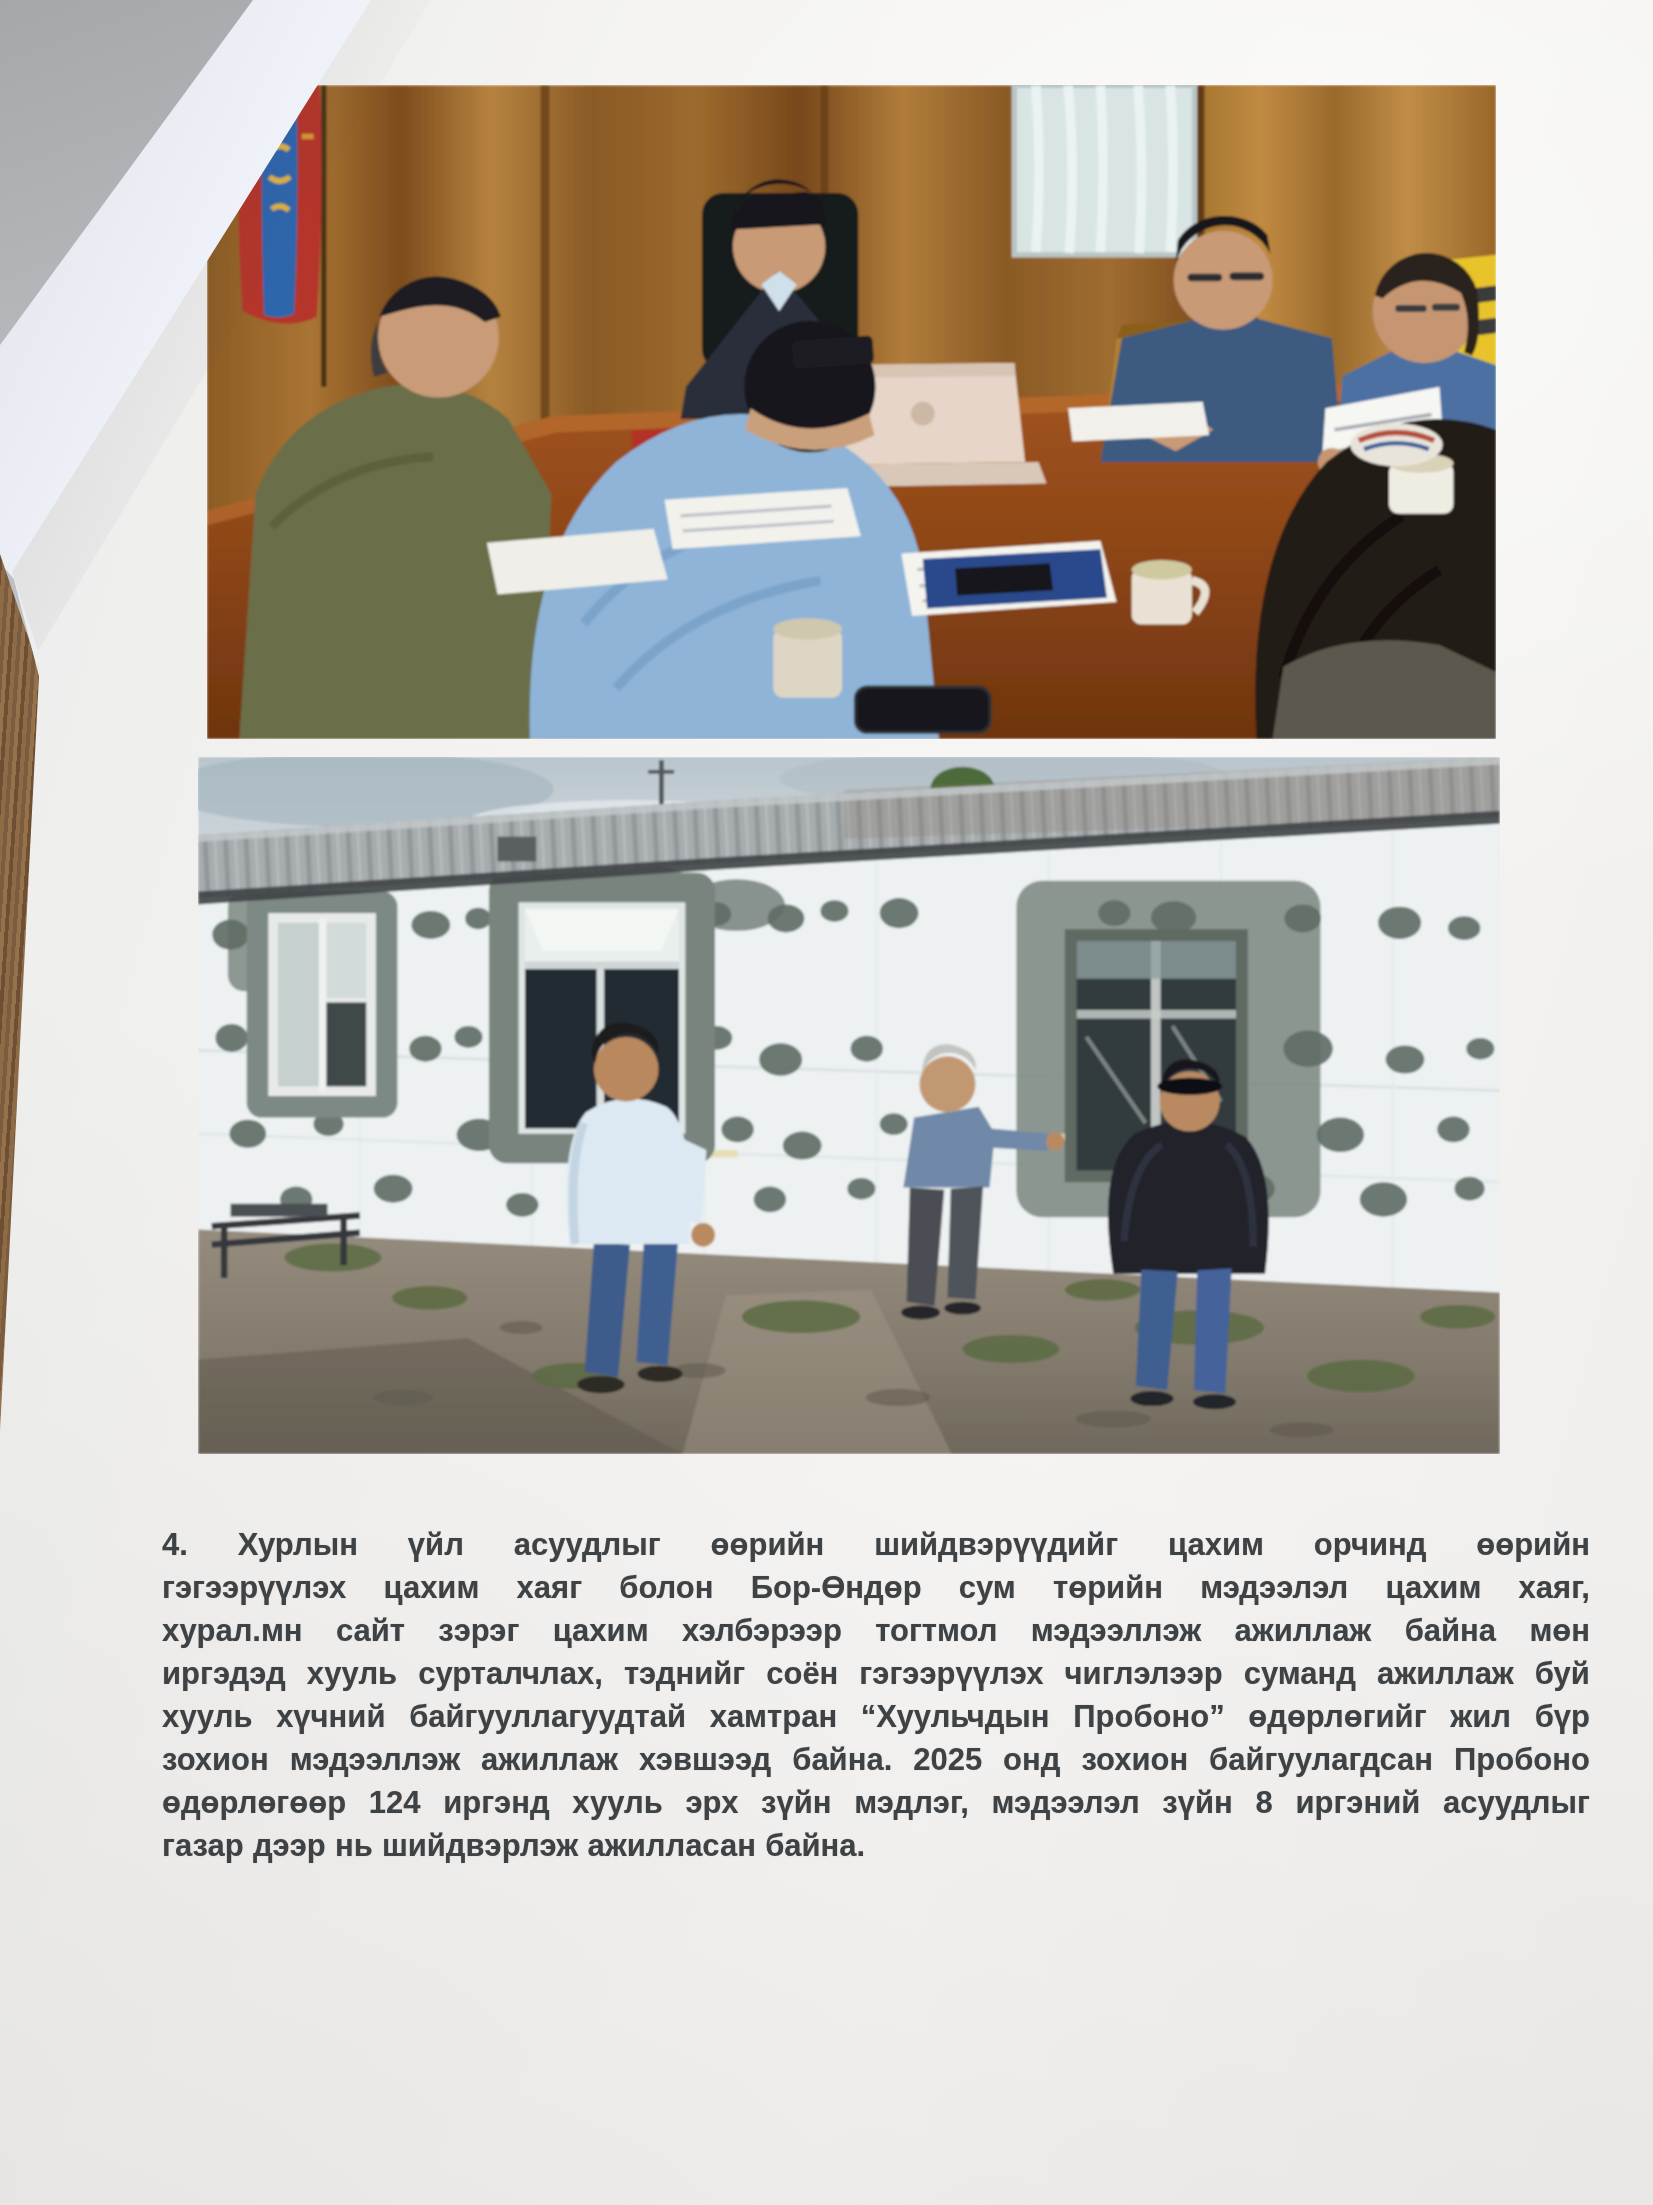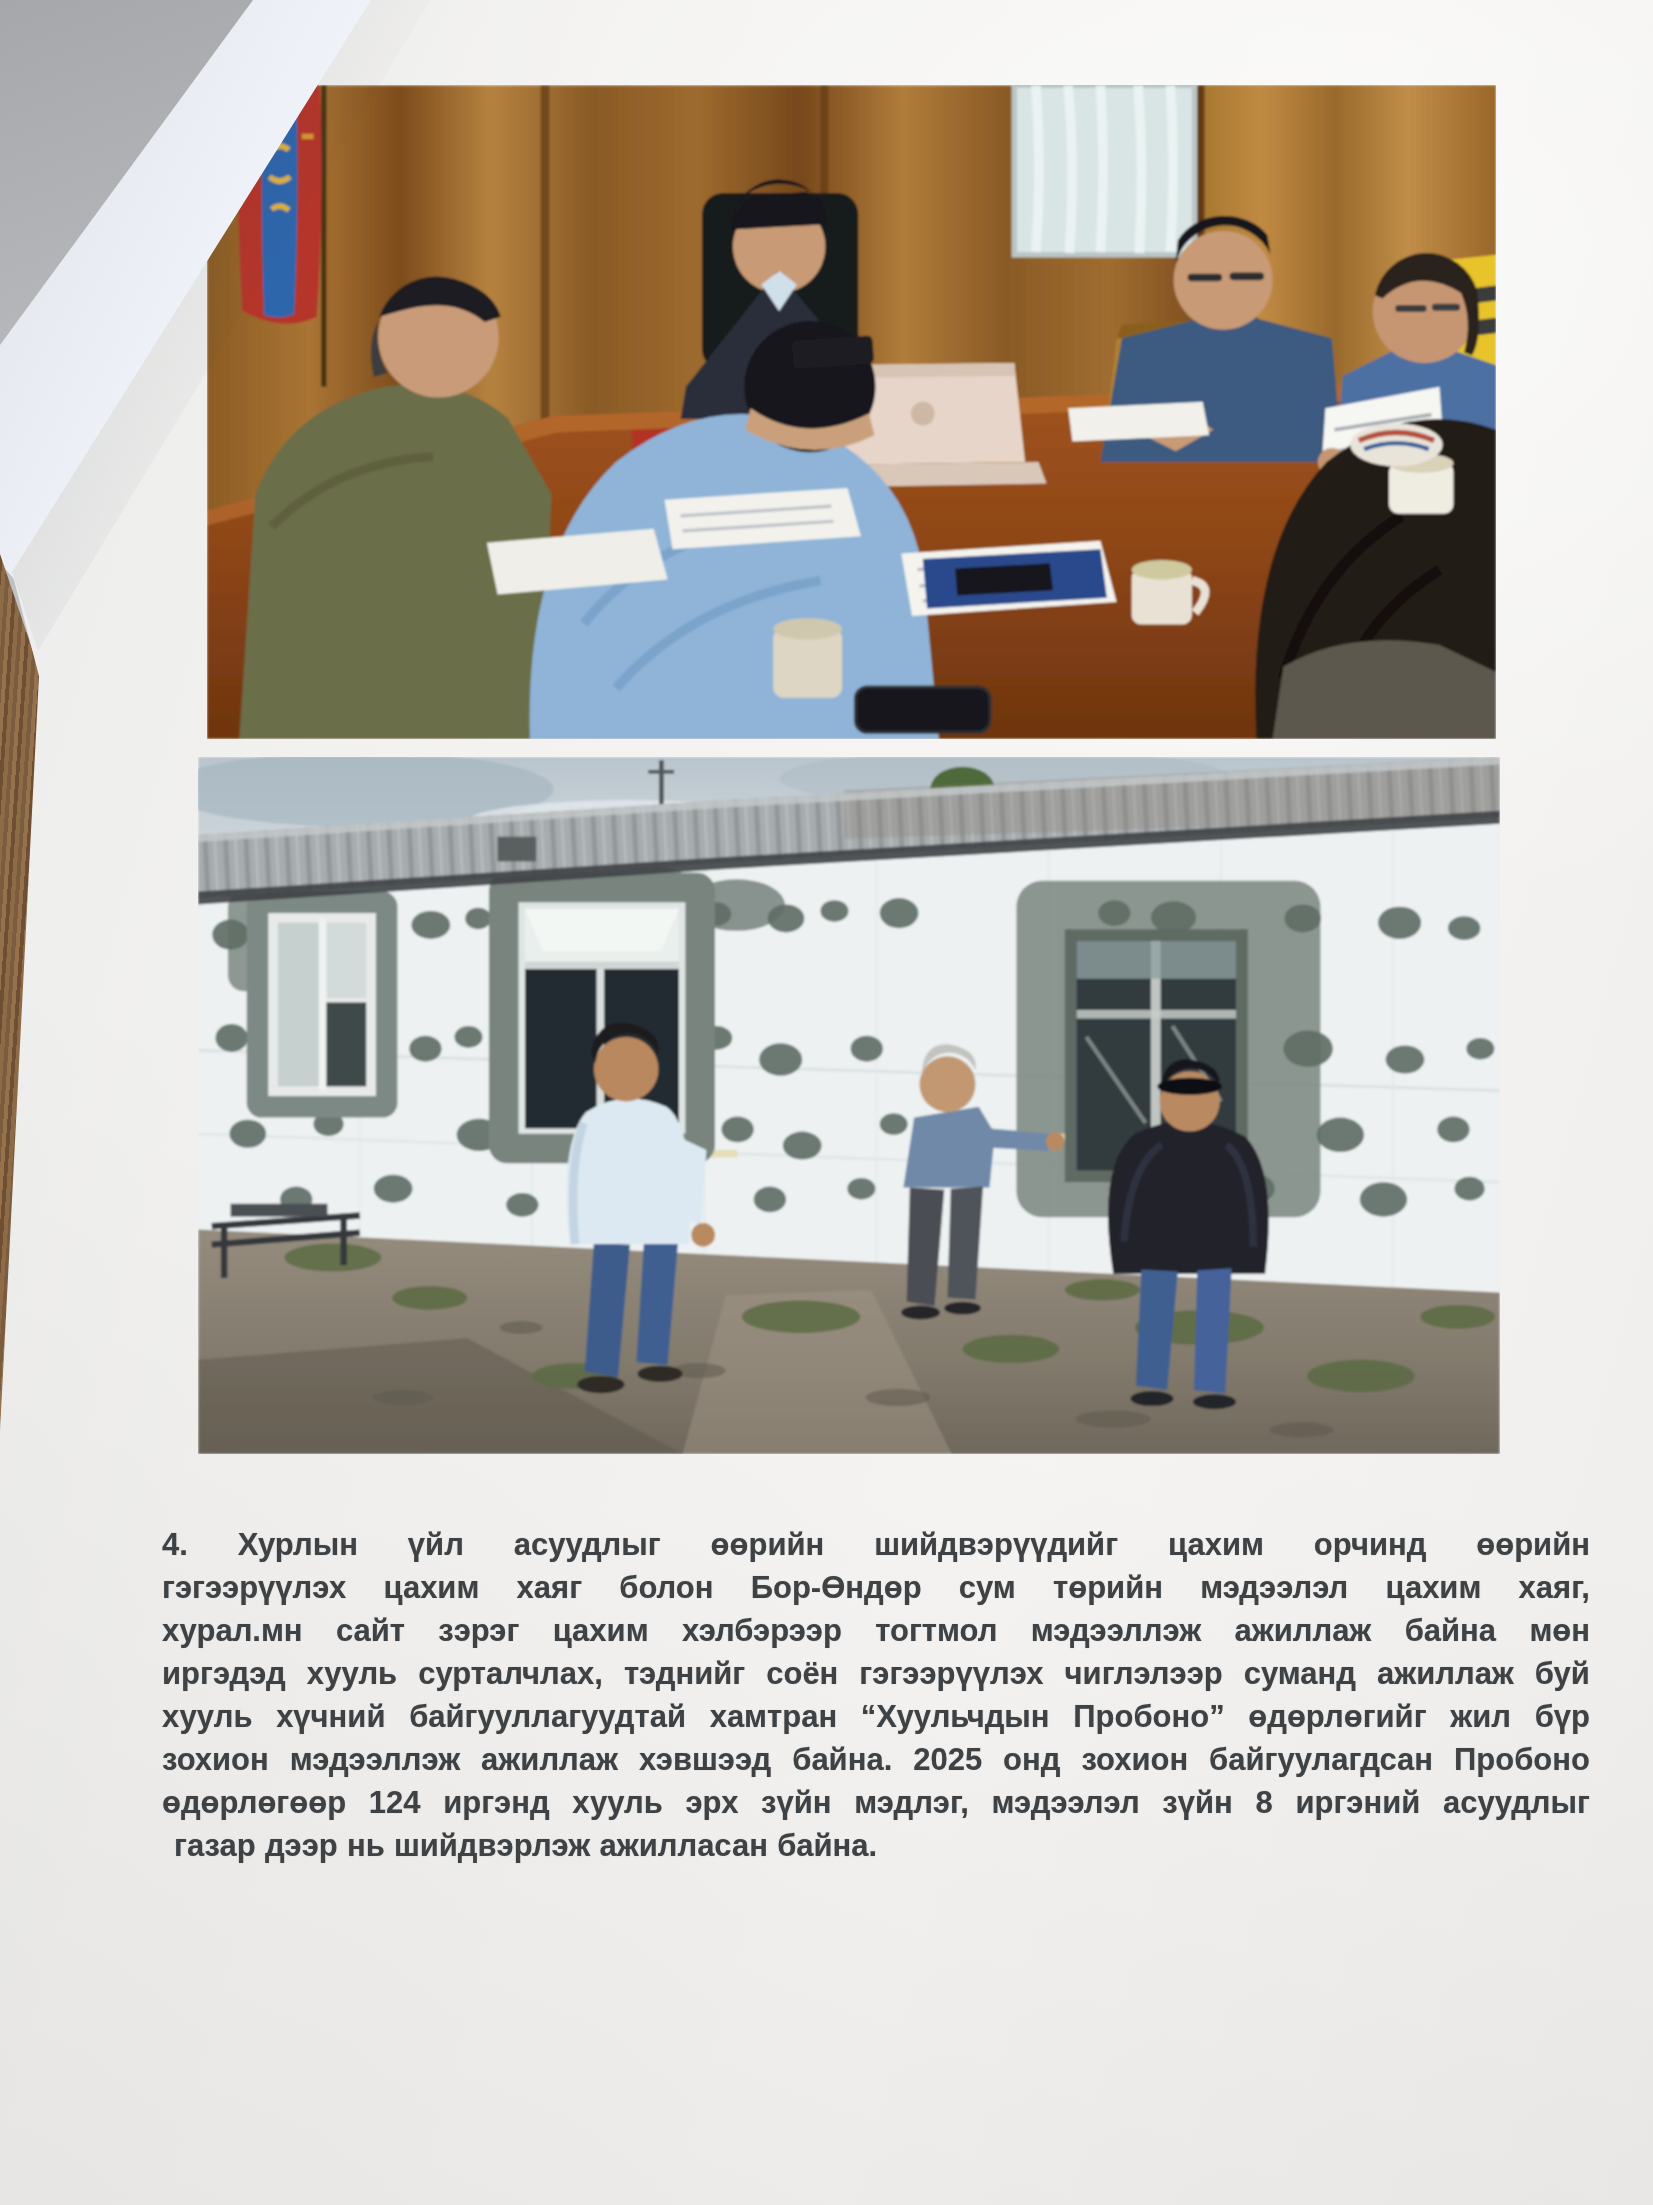--- a/index.html
+++ b/index.html
@@ -43,21 +43,21 @@
   }
   .photo{position:absolute;display:block;}
   .photo-top{left:207px;top:85px;}
   .photo-bottom{left:198px;top:757px;}
   .para{
     position:absolute;left:162px;top:1523px;width:1428px;
     color:#3f4245;font-weight:700;font-size:31px;line-height:43px;
     text-shadow:0 0 1.1px rgba(70,74,78,.35);
   }
   .jline{display:flex;justify-content:space-between;height:43px;white-space:nowrap;}
-  .jline.last{justify-content:flex-start;margin-left:12px;}
+  .jline.last{justify-content:flex-start;}
   .jline.last span{margin-right:9.2px;}
 </style>
 </head>
 <body>
 
 <div class="backdrop"></div>
 <div class="under-page"></div>
 <div class="wood-edge"></div>
 
 <div class="paper">

